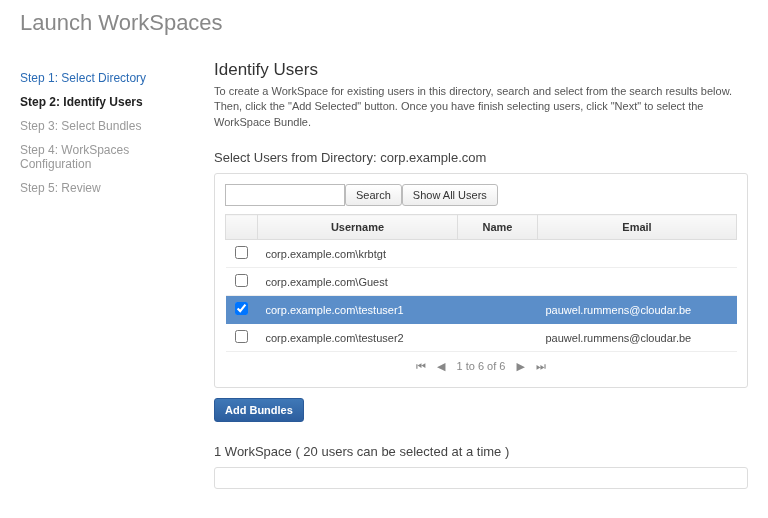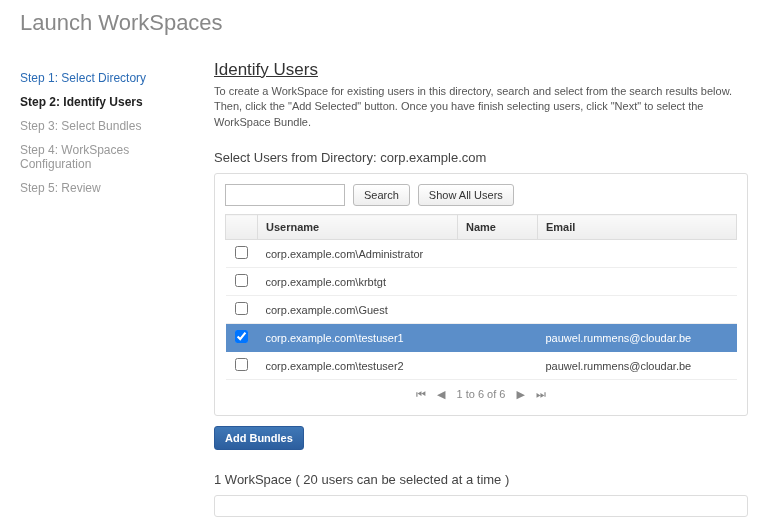--- a/index.html
+++ b/index.html
@@ -29,42 +29,40 @@
       cursor: pointer;
     }
     .step-item.active { color: #222; font-weight: bold; }
     .step-item.inactive { color: #999; }
     .main { flex: 1; }
     .main h2 {
       font-size: 17px;
       font-weight: 400;
       color: #333;
       margin-bottom: 4px;
-      text-decoration: underline;
     }
     .desc {
       font-size: 11px;
       color: #555;
       line-height: 1.4;
       margin-bottom: 20px;
     }
     .section-title {
       font-size: 13px;
       color: #444;
       margin-bottom: 8px;
     }
     .section-box {
       border: 1px solid #ddd;
       border-radius: 3px;
       padding: 10px;
       margin-bottom: 10px;
     }
     .search-row {
       display: flex;
-      gap: 8px;
       margin-bottom: 8px;
     }
     .search-input {
       border: 1px solid #bbb;
       padding: 4px 6px;
       width: 120px;
       height: 22px;
     }
     .btn {
       background: linear-gradient(#fff, #eee);
@@ -82,21 +80,21 @@
       font-weight: bold;
       padding: 5px 10px;
       font-size: 11px;
       border-radius: 3px;
       cursor: pointer;
     }
     table { width: 100%; border-collapse: collapse; font-size: 11px; }
     thead th {
       background: linear-gradient(#fafafa, #eee);
       border: 1px solid #ddd;
-      text-align: left;
+      text-align: center;
       padding: 6px 8px;
       color: #333;
       font-weight: 600;
     }
     tbody td {
       border-bottom: 1px solid #eee;
       padding: 6px 8px;
     }
     tbody tr.selected {
       background: #5b8ec9;
@@ -149,26 +147,20 @@
           <tr>
             <th class="cb-col"></th>
             <th class="username-col">Username</th>
             <th class="name-col">Name</th>
             <th>Email</th>
           </tr>
         </thead>
         <tbody id="users-tbody">
             <tr>
               <td class="cb-col"><input type="checkbox" style=""></td>
-              <td>corp.example.com\Administrator</td>
-              <td></td>
-              <td></td>
-            </tr>
-            <tr>
-              <td class="cb-col"><input type="checkbox" style=""></td>
               <td>corp.example.com\krbtgt</td>
               <td></td>
               <td></td>
             </tr>
             <tr>
               <td class="cb-col"><input type="checkbox" style=""></td>
               <td>corp.example.com\Guest</td>
               <td></td>
               <td></td>
             </tr>

